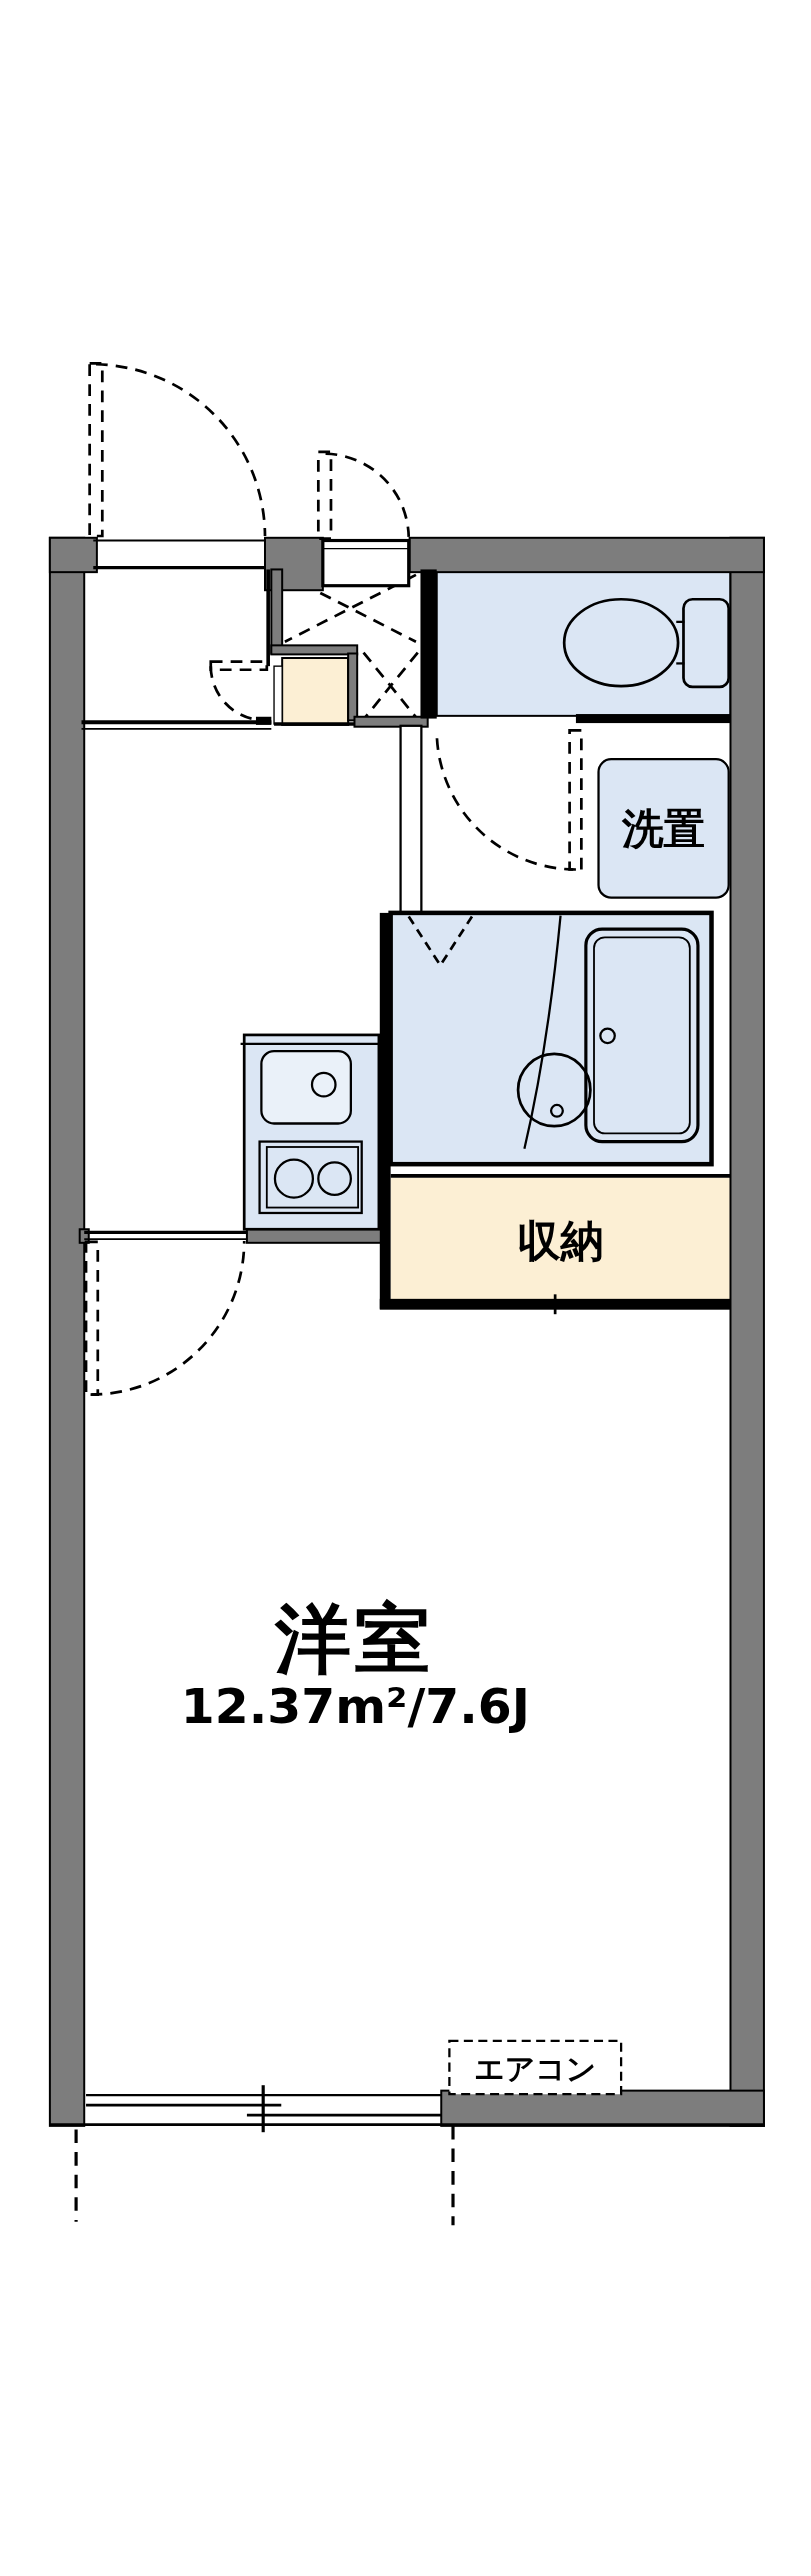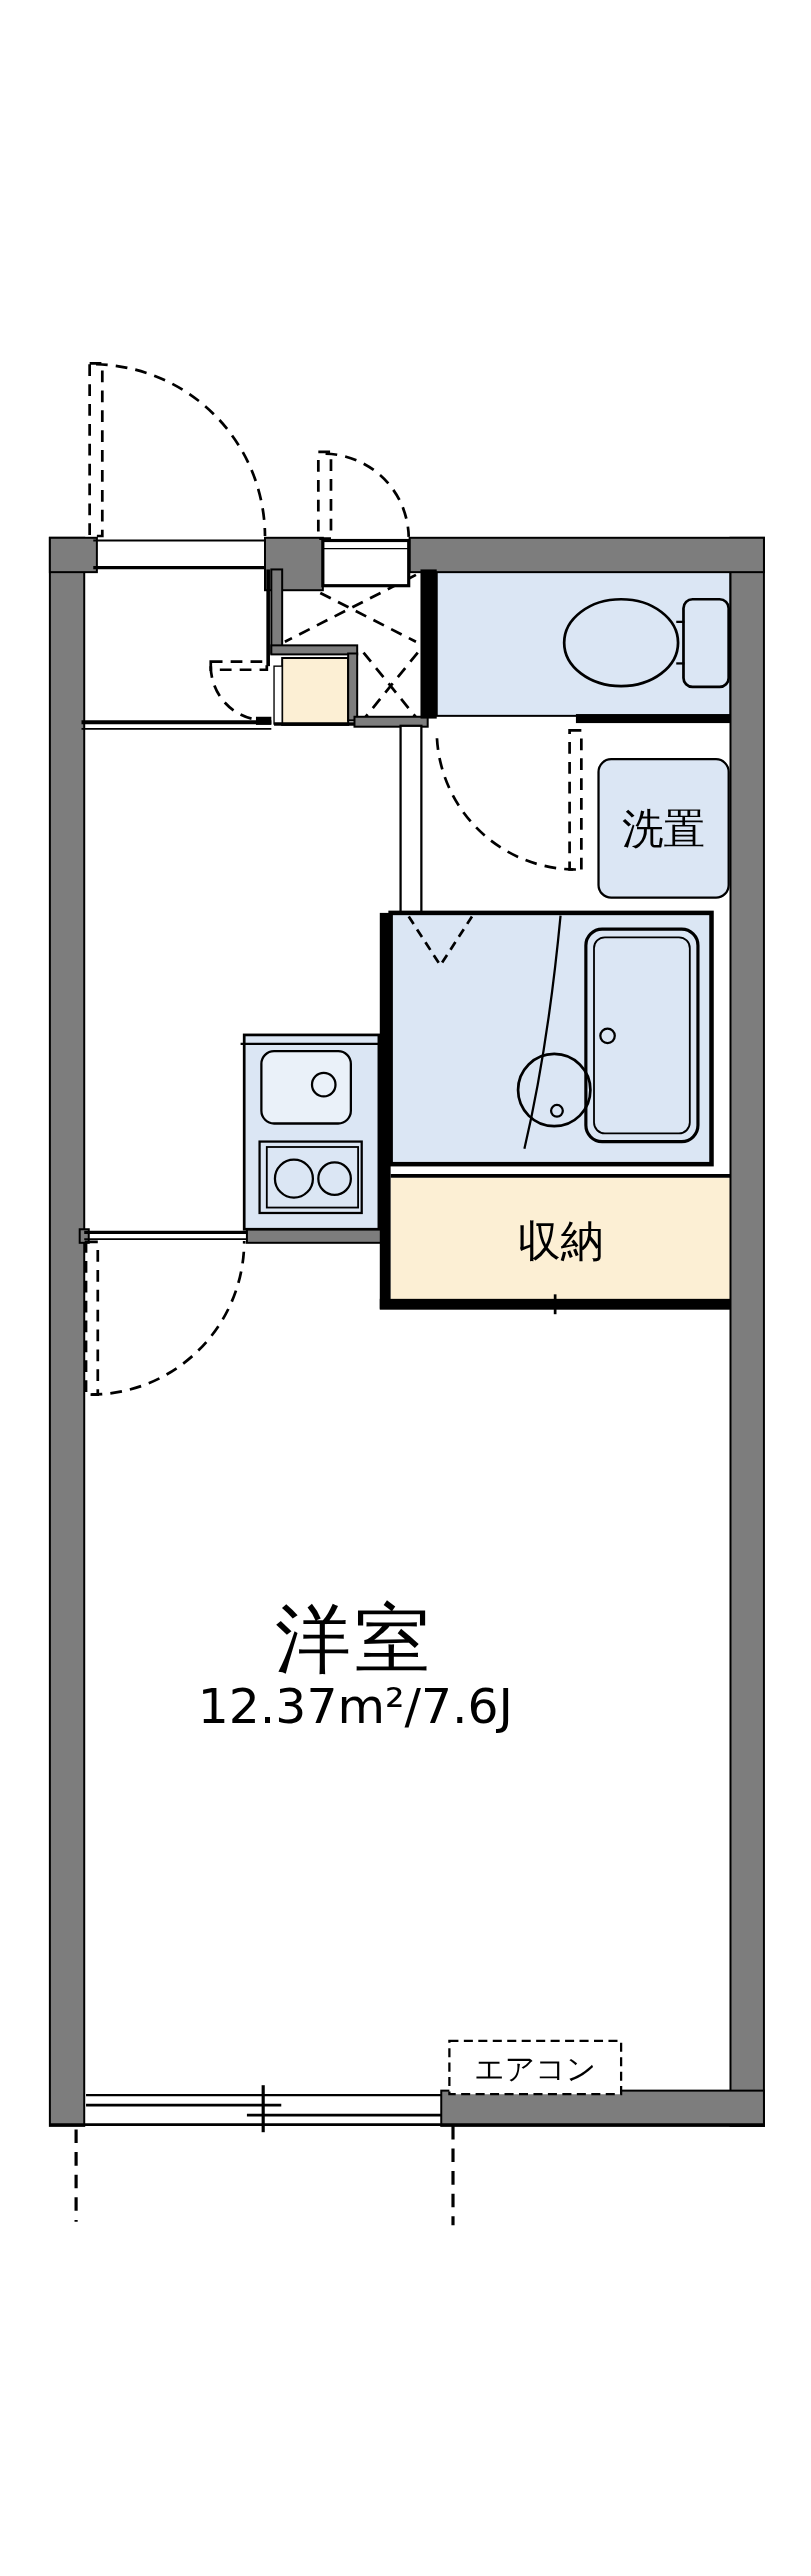--- a/index.html
+++ b/index.html
@@ -1,16 +1,16 @@
 <!DOCTYPE html>
 <html style="font-size:14.5px"><head>
 <meta charset="utf-8">
 <style>
   html,body{margin:0;padding:0;background:#ffffff;}
-  .page{width:812px;height:2576px;position:relative;background:#fff;}
+  .page{width:812px;height:2576px;position:relative;background:#fff;font-weight:bold;}
   svg{display:block;}
   .ln{stroke:#000;fill:none;}
   .wall{stroke:#000;stroke-width:2.2;}
   .blk{fill:#000;stroke:none;}
   .fx{stroke:#000;fill:none;}
   .dash{stroke:#000;fill:none;stroke-dasharray:13 9;stroke-width:3;}
   text{font-family:"DejaVu Sans","Liberation Sans",sans-serif;fill:#000;}
   .lbl{text-anchor:middle;}
 </style>
 </head>

